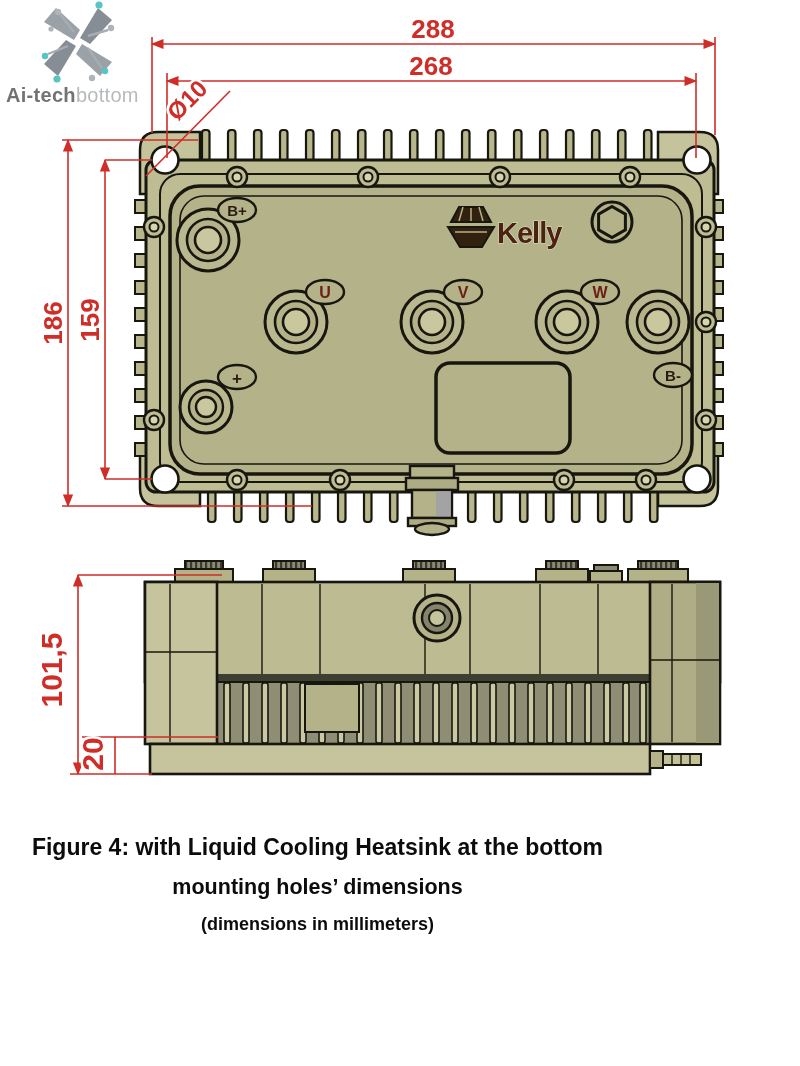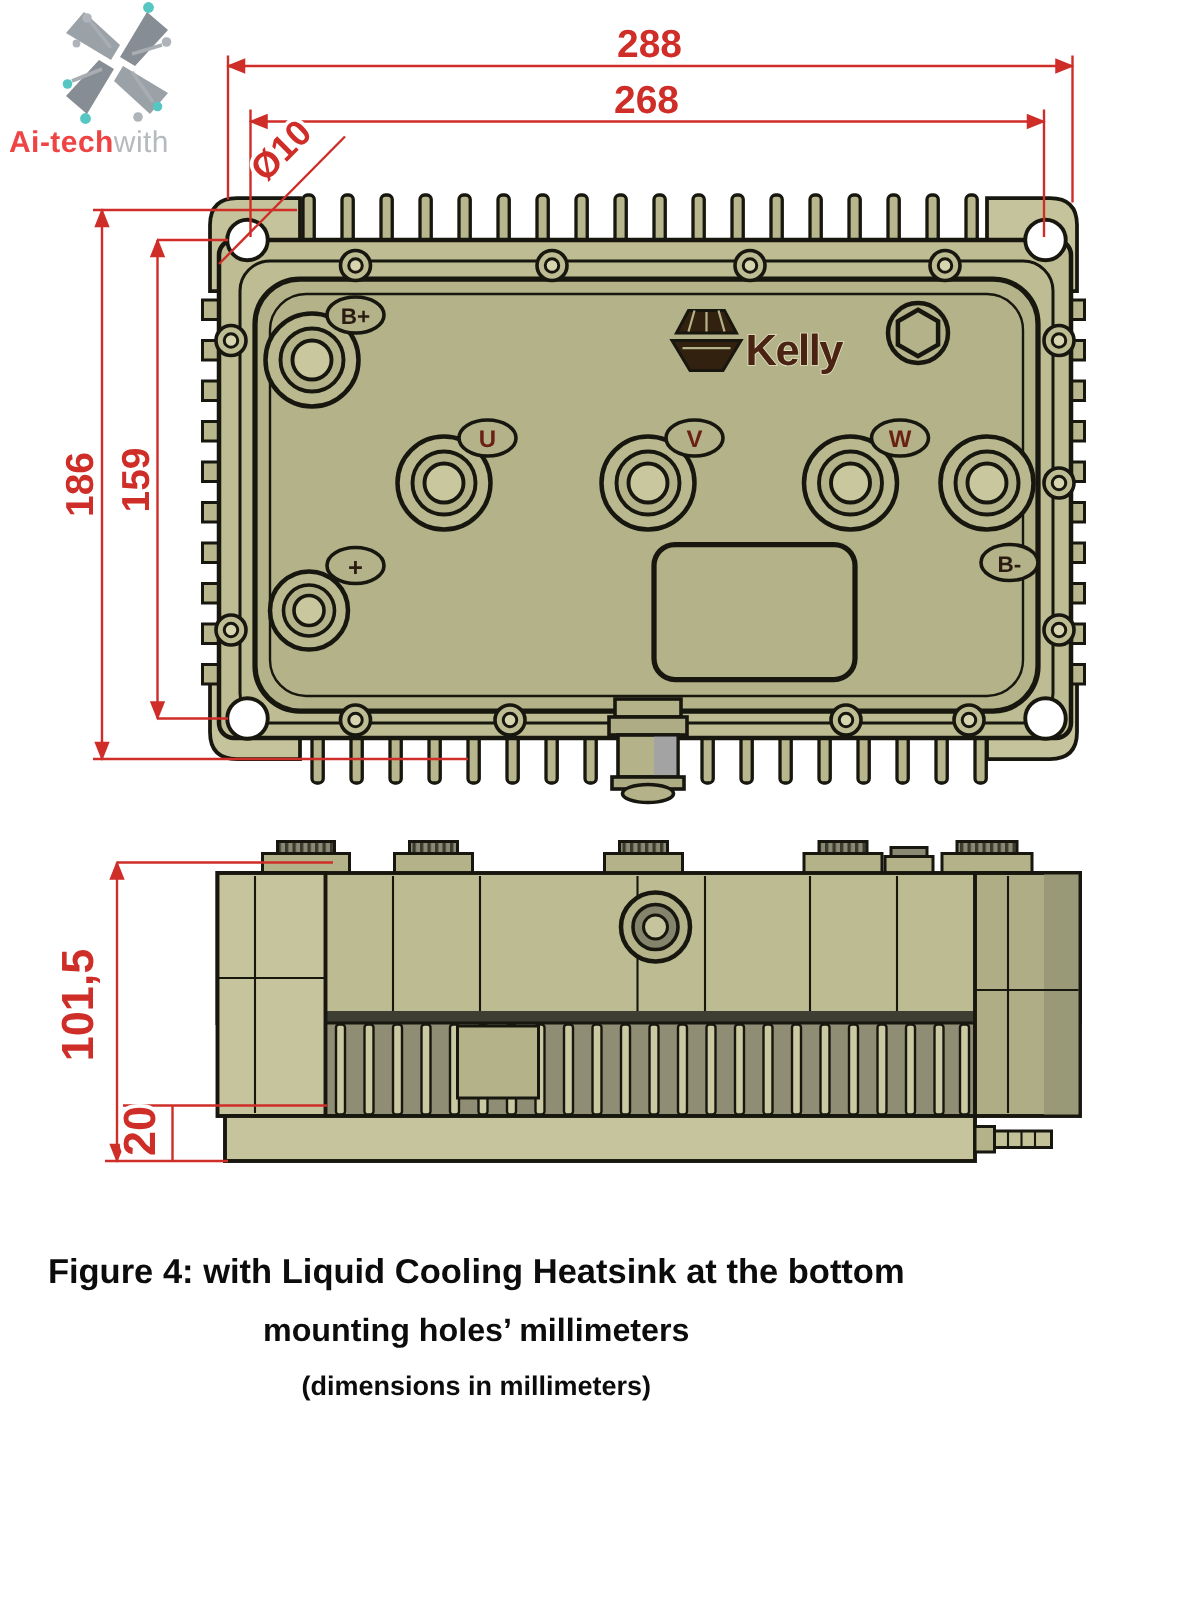--- a/index.html
+++ b/index.html
@@ -1,20 +1,20 @@
 <!DOCTYPE html>
 <html><head>
 <meta charset="utf-8">
 <style>
   html,body{margin:0;padding:0;}
   body{font-family:"Liberation Sans",sans-serif;background:#ffffff;}
   .canvas{position:relative;width:800px;height:1066px;background:#ffffff;overflow:hidden;margin:0 auto;}
   .logo{position:absolute;left:0;top:0;width:170px;height:115px;}
   .logo-text{position:absolute;left:6px;top:84px;font-size:20px;letter-spacing:.3px;white-space:nowrap;}
-  .logo-text .b{font-weight:700;color:#ef4444;}
+  .logo-text .b{font-weight:700;color:#737373;}
   .logo-text .l{font-weight:400;color:#b5babe;}
   .drawing{position:absolute;left:0;top:0;}
   .caption{position:absolute;left:0;top:834px;width:635px;text-align:center;color:#0c0c0c;}
   .caption .c1{font-size:23px;font-weight:700;margin:0 0 14px 0;}
   .caption .c2{font-size:21.5px;font-weight:600;margin:0 0 14px 0;}
   .caption .c3{font-size:18px;font-weight:600;margin:0;}
   text{font-family:"Liberation Sans",sans-serif;}
   .dim{fill:#cf2d28;font-weight:700;}
   .halo{paint-order:stroke;stroke:#ffffff;stroke-width:5px;}
 </style>
@@ -45,21 +45,21 @@
             <circle cx="-33" cy="14" r="3.2"></circle>
         </g>
         <g fill="#aeb4b9">
           <circle cx="-20" cy="-30" r="3.2"></circle>
             <circle cx="33" cy="-14" r="3.2"></circle>
           <circle cx="-27" cy="-13" r="2.6"></circle>
             <circle cx="14" cy="36" r="3.2"></circle>
         </g>
       </g>
     </svg>
-    <div class="logo-text"><span class="b">Ai-tech</span><span class="l">with</span></div>
+    <div class="logo-text"><span class="b">Ai-tech</span><span class="l">bottom</span></div>
   </div>
 
   <svg class="drawing" width="800" height="800" viewBox="0 0 800 800">
     <defs>
       <marker id="ar" viewBox="0 0 10 10" refX="9" refY="5" markerWidth="9" markerHeight="8" orient="auto-start-reverse">
         <path d="M0,1 L10,5 L0,9 z" fill="#cf2d28"></path>
       </marker>
       <pattern id="hatch" width="5" height="10" patternUnits="userSpaceOnUse">
         <rect width="5" height="10" fill="#8a8973"></rect>
           <rect width="2.2" height="10" fill="#3b3a2e"></rect>
@@ -374,17 +374,17 @@
       <text class="dim halo" x="193" y="106" font-size="24" transform="rotate(-45 193 106)">Ø10</text>
       <text class="dim halo" x="62" y="323" font-size="26" transform="rotate(-90 62 323)">186</text>
       <text class="dim halo" x="99" y="320" font-size="26" transform="rotate(-90 99 320)">159</text>
       <text class="dim halo" x="62" y="670" font-size="30" transform="rotate(-90 62 670)">101,5</text>
       <text class="dim halo" x="103" y="754" font-size="30" transform="rotate(-90 103 754)">20</text>
     </g>
   </svg>
 
   <div class="caption">
     <p class="c1">Figure 4: with Liquid Cooling Heatsink at the bottom</p>
-    <p class="c2">mounting holes’ millimeters</p>
+    <p class="c2">mounting holes’ dimensions</p>
     <p class="c3">(dimensions in millimeters)</p>
   </div>
 
 </div>
 
 </body></html>

